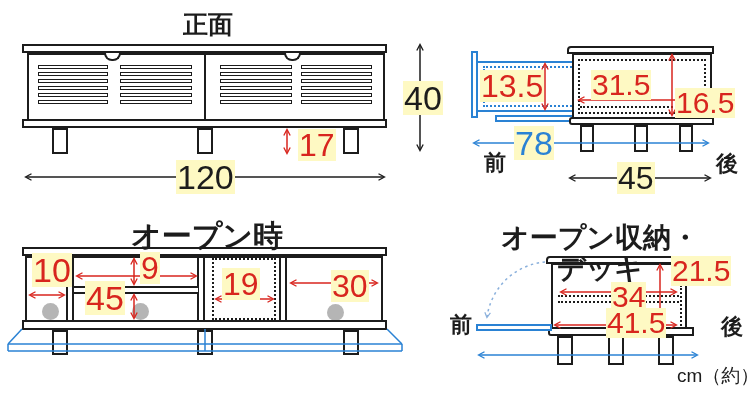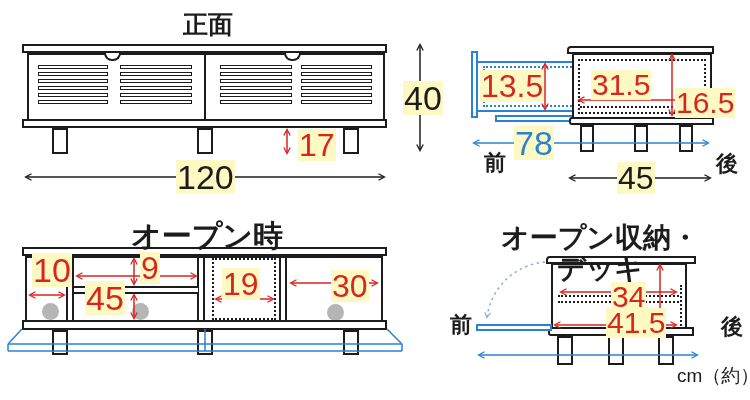--- a/index.html
+++ b/index.html
@@ -183,17 +183,18 @@
   <div class="lbl fb" style="left:715px;top:153px;">後</div>
 
   <div class="lbl dim-b red" style="left:32px;top:253px;">10</div>
   <div class="lbl dim-b red" style="left:85px;top:281px;">45</div>
   <div class="lbl dim-m red" style="left:140px;top:252px;">9</div>
   <div class="lbl dim-m red" style="left:222px;top:268px;">19</div>
   <div class="lbl dim-m red" style="left:331px;top:270px;">30</div>
 
   <div class="lbl dim-s red" style="left:611px;top:282px;">34</div>
   <div class="lbl dim-s red" style="left:606px;top:308px;">41.5</div>
+  <div class="lbl dim-s red" style="left:671px;top:256px;">21.5</div>
   <div class="lbl fb" style="left:449px;top:314px;">前</div>
   <div class="lbl fb" style="left:720px;top:316px;">後</div>
   <div class="lbl note" style="left:676px;top:366px;">cm（約）</div>
 
 </div>
 
 </body></html>

